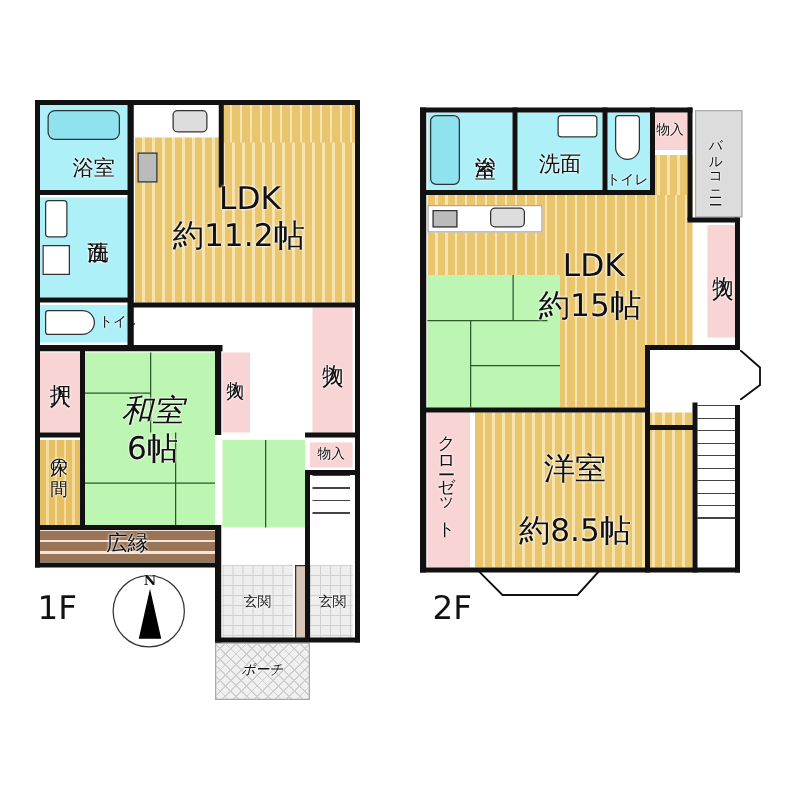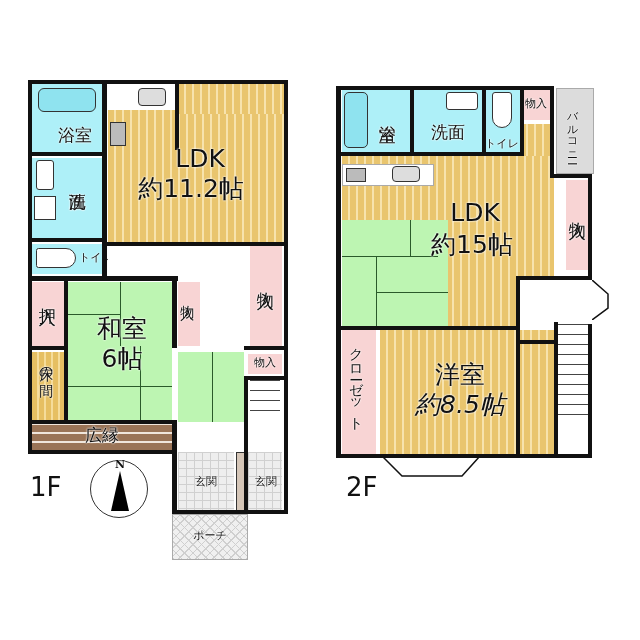--- a/index.html
+++ b/index.html
@@ -62,21 +62,21 @@
   <div class="label mid vlabel" style="left:38px;top:294px;">押入</div>
 
   <div class="room tokonoma" style="left:32px;top:352px;width:32px;height:68px;"></div>
   <div class="label sm vlabel" style="left:39px;top:356px;">床の間</div>
 
   <div class="room tatami" style="left:68px;top:282px;width:104px;height:138px;"></div>
   <div class="tline" style="left:68px;top:314px;width:52px;height:1px;"></div>
   <div class="tline" style="left:120px;top:282px;width:1px;height:64px;"></div>
   <div class="tline" style="left:68px;top:386px;width:104px;height:1px;"></div>
   <div class="tline" style="left:140px;top:346px;width:1px;height:74px;"></div>
-  <div class="label big" style="left:80px;top:316px;width:84px;">和室</div>
+  <div class="label big" style="left:80px;top:316px;width:84px;font-style:italic;">和室</div>
   <div class="label big" style="left:80px;top:346px;width:84px;">6帖</div>
 
   <div class="room pink" style="left:178px;top:282px;width:22px;height:64px;"></div>
   <div class="label sm vlabel" style="left:180px;top:294px;">物入</div>
 
   <div class="room tatami" style="left:178px;top:352px;width:66px;height:70px;"></div>
   <div class="tline" style="left:212px;top:352px;width:1px;height:70px;"></div>
 
   <div class="room pink" style="left:248px;top:354px;width:34px;height:20px;"></div>
   <div class="label xs" style="left:248px;top:357px;width:34px;">物入</div>
@@ -86,21 +86,21 @@
   <div class="room engawa" style="left:32px;top:424px;width:140px;height:26px;"></div>
   <div class="label mid" style="left:72px;top:427px;width:60px;">広縁</div>
 
   <div class="room tile" style="left:178px;top:452px;width:56px;height:60px;"></div>
   <div class="room" style="left:236px;top:452px;width:10px;height:60px;background:#d5c6b8;border:1px solid #333;"></div>
   <div class="room tile" style="left:248px;top:452px;width:34px;height:60px;"></div>
   <div class="label xs" style="left:186px;top:476px;width:40px;">玄関</div>
   <div class="label xs" style="left:246px;top:476px;width:40px;">玄関</div>
 
   <div class="room porch" style="left:172px;top:514px;width:76px;height:46px;border:1px solid #aaa;"></div>
-  <div class="label xs" style="left:180px;top:530px;width:60px;">ポーチ</div>
+  <div class="label xs" style="left:180px;top:530px;width:60px;font-style:italic;">ポーチ</div>
 
   <div class="abs wall" style="left:28px;top:80px;width:260px;height:4px;"></div>
   <div class="abs wall" style="left:28px;top:80px;width:4px;height:374px;"></div>
   <div class="abs wall" style="left:284px;top:80px;width:4px;height:434px;"></div>
   <div class="abs wall" style="left:102px;top:80px;width:5px;height:196px;"></div>
   <div class="abs wall" style="left:28px;top:152px;width:76px;height:4px;"></div>
   <div class="abs wall" style="left:28px;top:238px;width:76px;height:4px;"></div>
   <div class="abs wall" style="left:104px;top:242px;width:184px;height:4px;"></div>
   <div class="abs wall" style="left:28px;top:276px;width:150px;height:5px;"></div>
   <div class="abs wall" style="left:28px;top:346px;width:40px;height:4px;"></div>
@@ -173,21 +173,21 @@
 
   <div class="room pink" style="left:522px;top:344px;width:30px;height:20px;"></div>
   <div class="label xs" style="left:520px;top:347px;width:34px;">物入</div>
 
   <div class="room pink" style="left:342px;top:330px;width:34px;height:124px;"></div>
   <div class="label sm vlabel" style="left:349px;top:338px;">クローゼット</div>
 
   <div class="room wood" style="left:380px;top:330px;width:174px;height:124px;"></div>
   <div class="room" style="left:518px;top:330px;width:36px;height:12px;background:transparent;"></div>
   <div class="label big" style="left:400px;top:362px;width:120px;">洋室</div>
-  <div class="label big" style="left:390px;top:392px;width:140px;font-style:italic;">約8.5帖</div>
+  <div class="label big" style="left:390px;top:412px;width:140px;">約8.5帖</div>
 
   <div class="abs" style="left:382px;top:456px;width:100px;height:24px;">
     <svg width="100" height="24" viewBox="0 0 100 24">
         <polyline points="0,0 20,20 80,20 98,0" fill="#fff" stroke="#111" stroke-width="1.5"></polyline>
       </svg>
   </div>
 
   <div class="abs wall" style="left:336px;top:86px;width:218px;height:4px;"></div>
   <div class="abs wall" style="left:336px;top:86px;width:5px;height:372px;"></div>
   <div class="abs wall" style="left:336px;top:454px;width:256px;height:4px;"></div>

